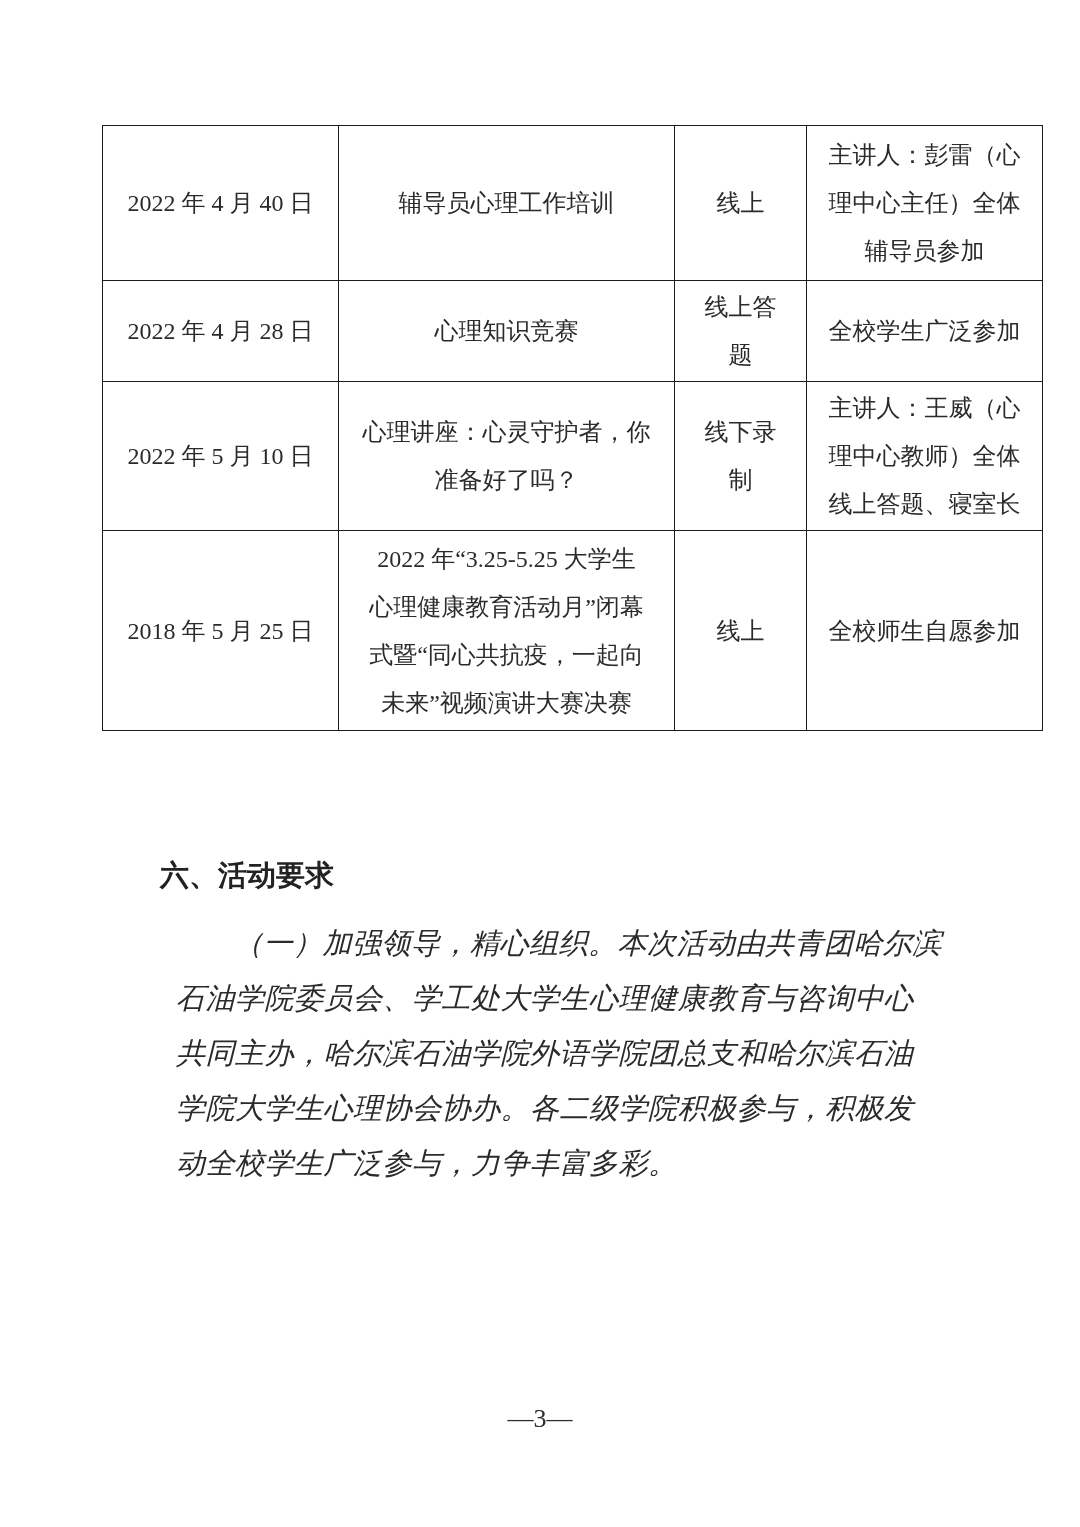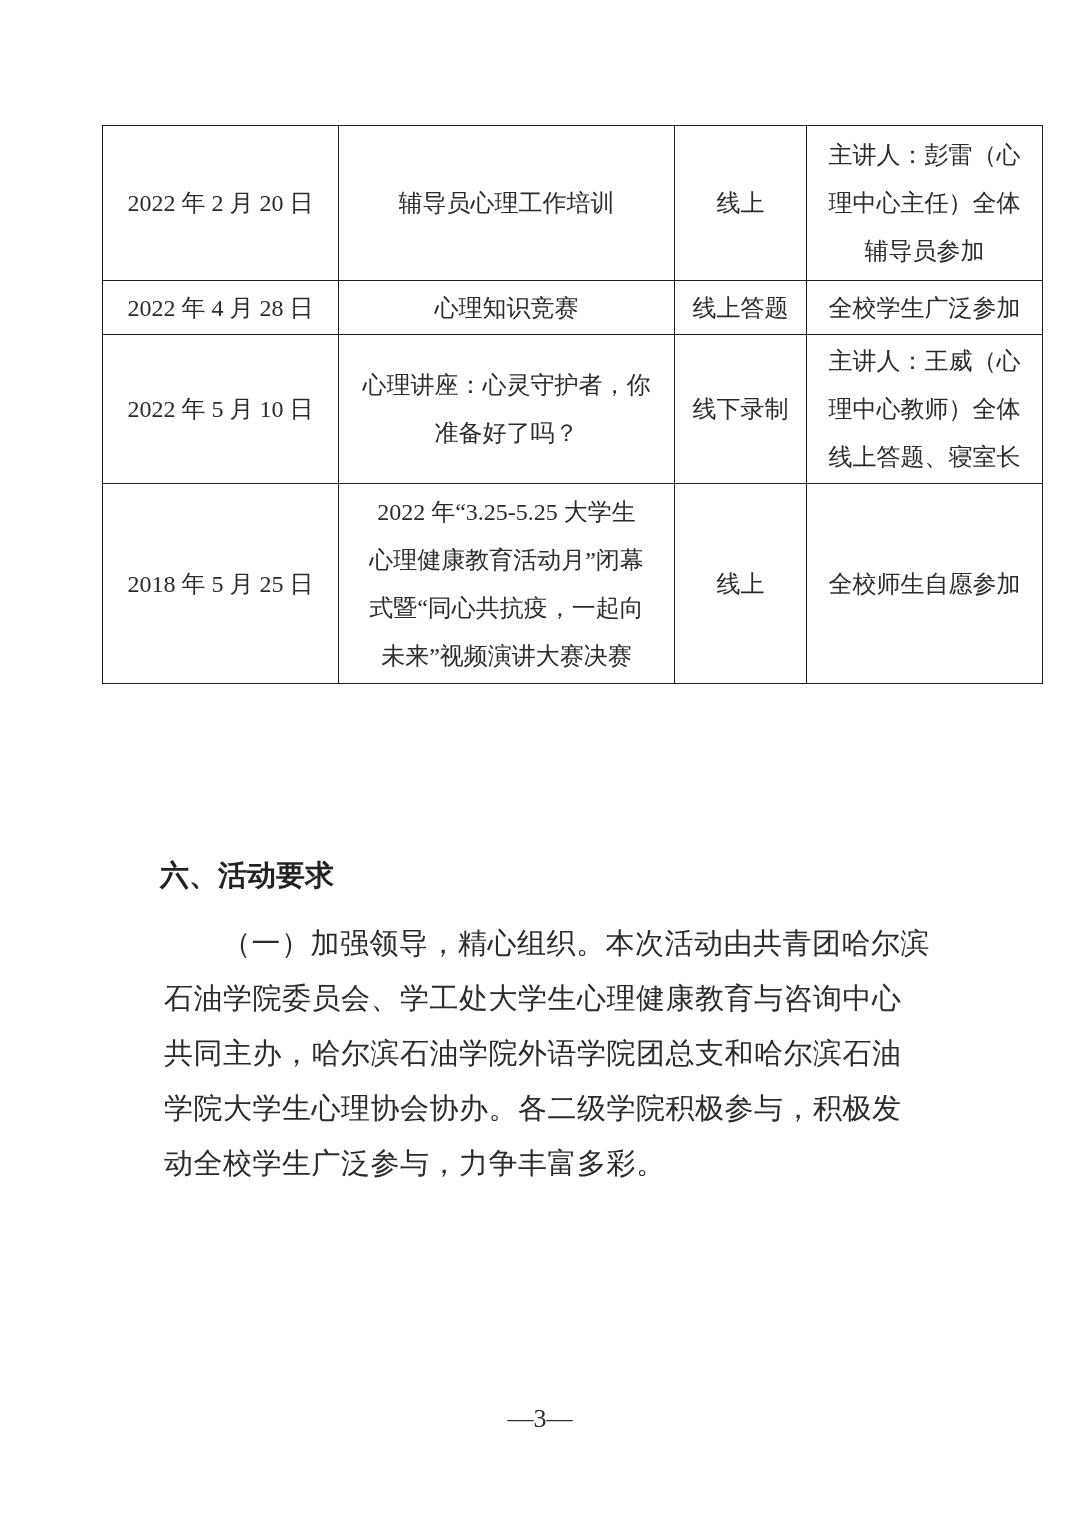--- a/index.html
+++ b/index.html
@@ -25,21 +25,21 @@
     width: 940px;
     border-collapse: collapse;
     table-layout: fixed;
   }
   .doc-table td {
     border: 1.5px solid #1c1c1c;
     text-align: center;
     vertical-align: middle;
     font-size: 24px;
     line-height: 48px;
-    padding: 2px 8px;
+    padding: 2px 20px;
     white-space: pre-line;
     color: #2b2b2b;
     overflow: hidden;
   }
   .row-1 { height: 155px; }
   .row-2 { height: 54px; }
   .row-3 { height: 108px; }
   .row-4 { height: 147px; }
   .row-5 { height: 200px; }
 
@@ -53,25 +53,26 @@
   .section-heading {
     font-size: 29px;
     font-weight: bold;
     line-height: 42px;
     margin: 8px 0 20px 0;
     color: #222222;
   }
   .para {
     font-size: 29px;
     line-height: 55px;
-    margin: 4px;
+    margin: 16px;
     text-indent: 2em;
     white-space: pre-line;
     color: #2b2b2b;
     letter-spacing: 0.5px;
+    font-style: italic;
   }
 
   
   .page-number {
     position: absolute;
     top: 1404px;
     left: 0;
     width: 100%;
     text-align: center;
     font-size: 26px;
@@ -85,21 +86,21 @@
 
   <table class="doc-table">
     <colgroup>
       <col style="width:236px">
       <col style="width:336px">
       <col style="width:132px">
       <col style="width:236px">
     </colgroup>
     <tbody>
       <tr class="row-1">
-        <td>2022 年 2 月 20 日</td>
+        <td>2022 年 4 月 40 日</td>
         <td>辅导员心理工作培训</td>
         <td>线上</td>
         <td>主讲人：彭雷（心
 理中心主任）全体
 辅导员参加</td>
       </tr>
       <tr class="row-2">
         <td>2022 年 4 月 28 日</td>
         <td>心理知识竞赛</td>
         <td>线上答题</td>

